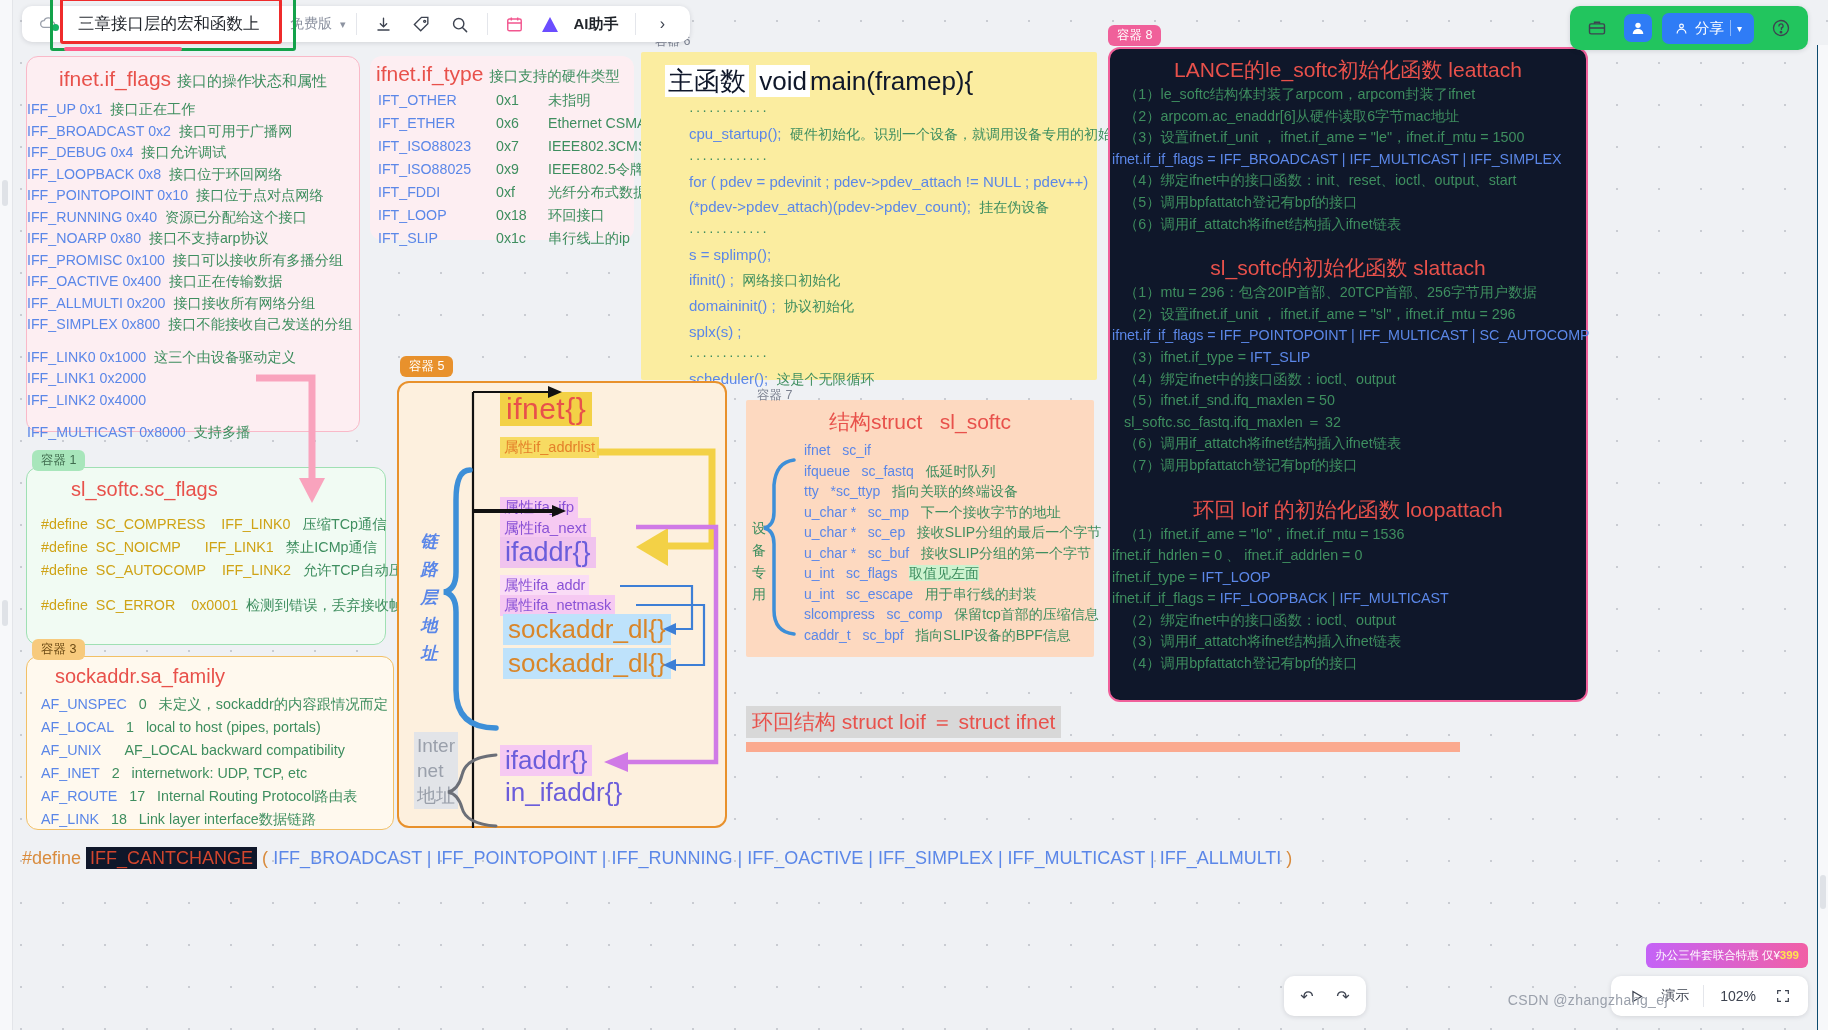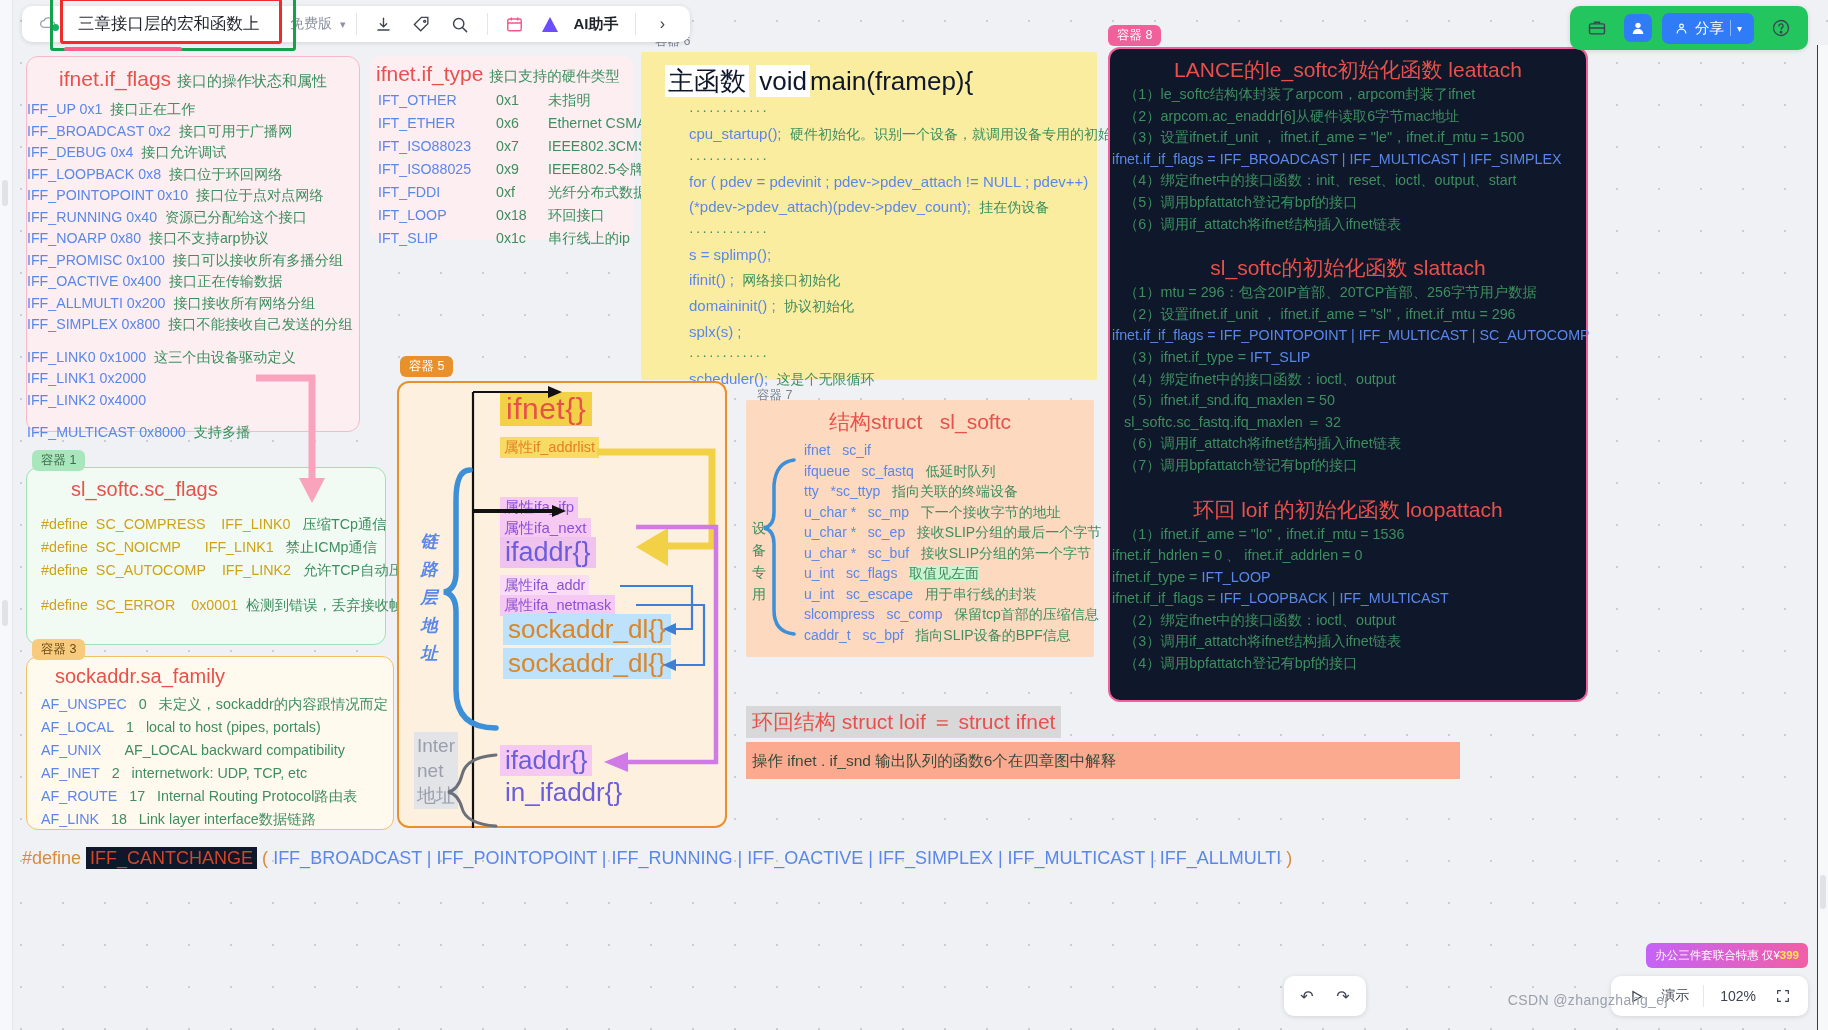--- a/index.html
+++ b/index.html
@@ -490,21 +490,20 @@
     <div>备</div>
     <div>专</div>
     <div>用</div>
   </div>
 <svg style="position:absolute;left:746px;top:400px;width:60px;height:257px;pointer-events:none;z-index:4">
   <path d="M48 60 Q30 62 28 85 L28 112 Q28 126 18 128 Q28 130 28 144 L28 210 Q28 232 48 234" stroke="#3d8fd8" stroke-width="3.5" fill="none" stroke-linecap="round"></path>
 </svg>
 
 <div id="loif-title">环回结构 struct loif ＝ struct  ifnet</div>
 <div id="summary">
-  <div>操作 ifnet . if_snd 输出队列的函数6个在四章图中解释</div>
 </div>
 
 <div id="define-bar">
   <span>#define</span>
   <span class="hl">IFF_CANTCHANGE</span>
   <span>(</span>
   <span class="b">IFF_BROADCAST | IFF_POINTOPOINT | IFF_RUNNING | IFF_OACTIVE | IFF_SIMPLEX | IFF_MULTICAST | IFF_ALLMULTI</span>
   <span>)</span>
 </div>
 

